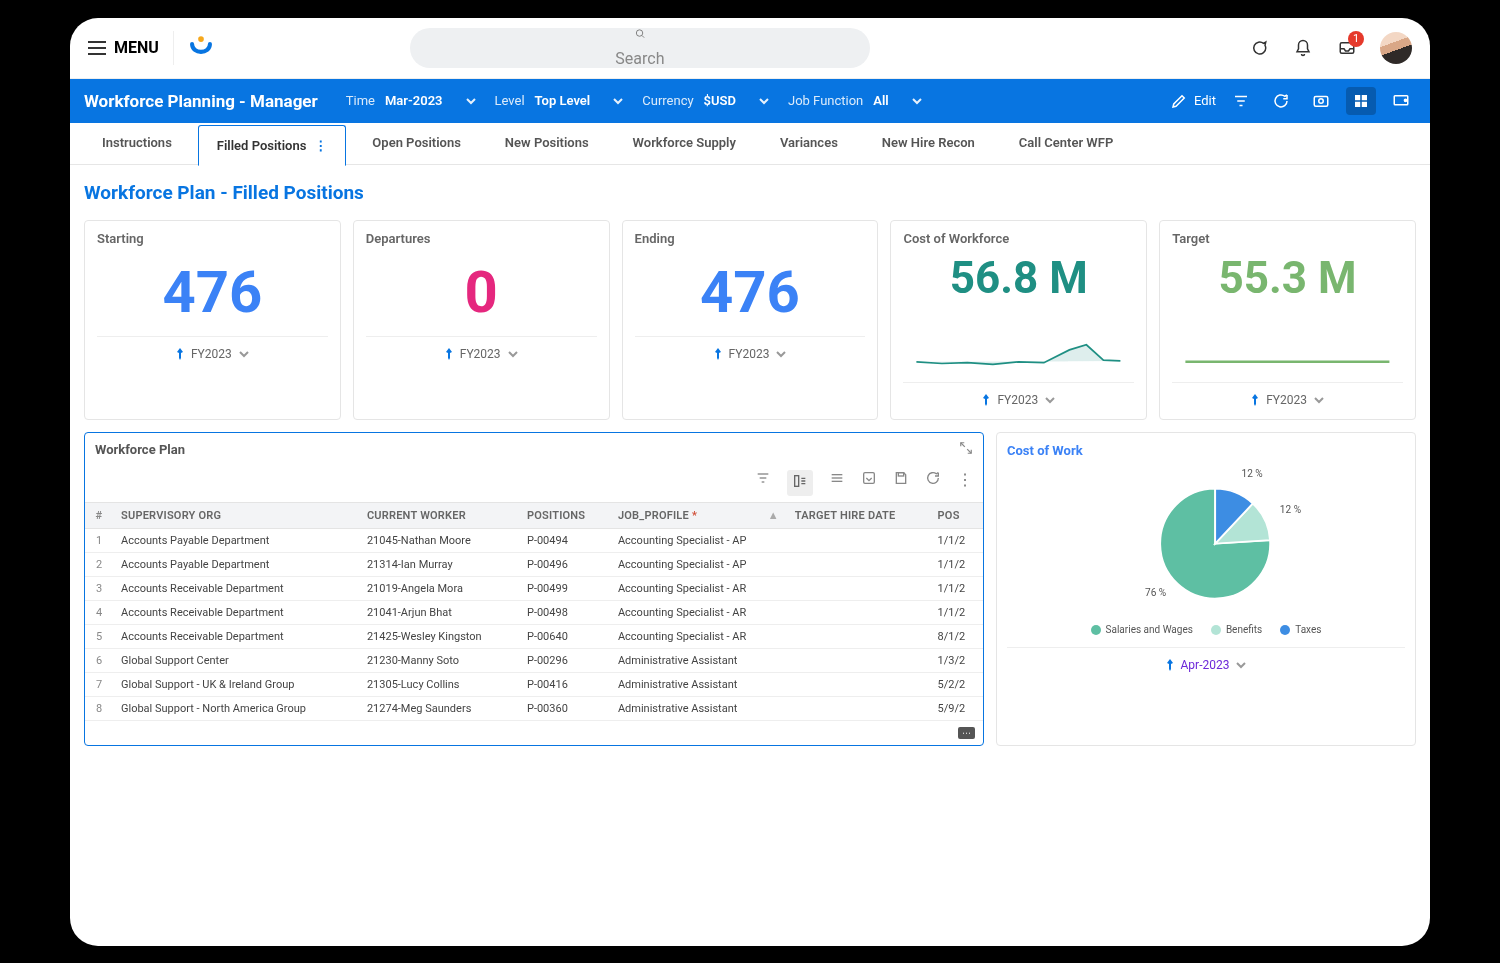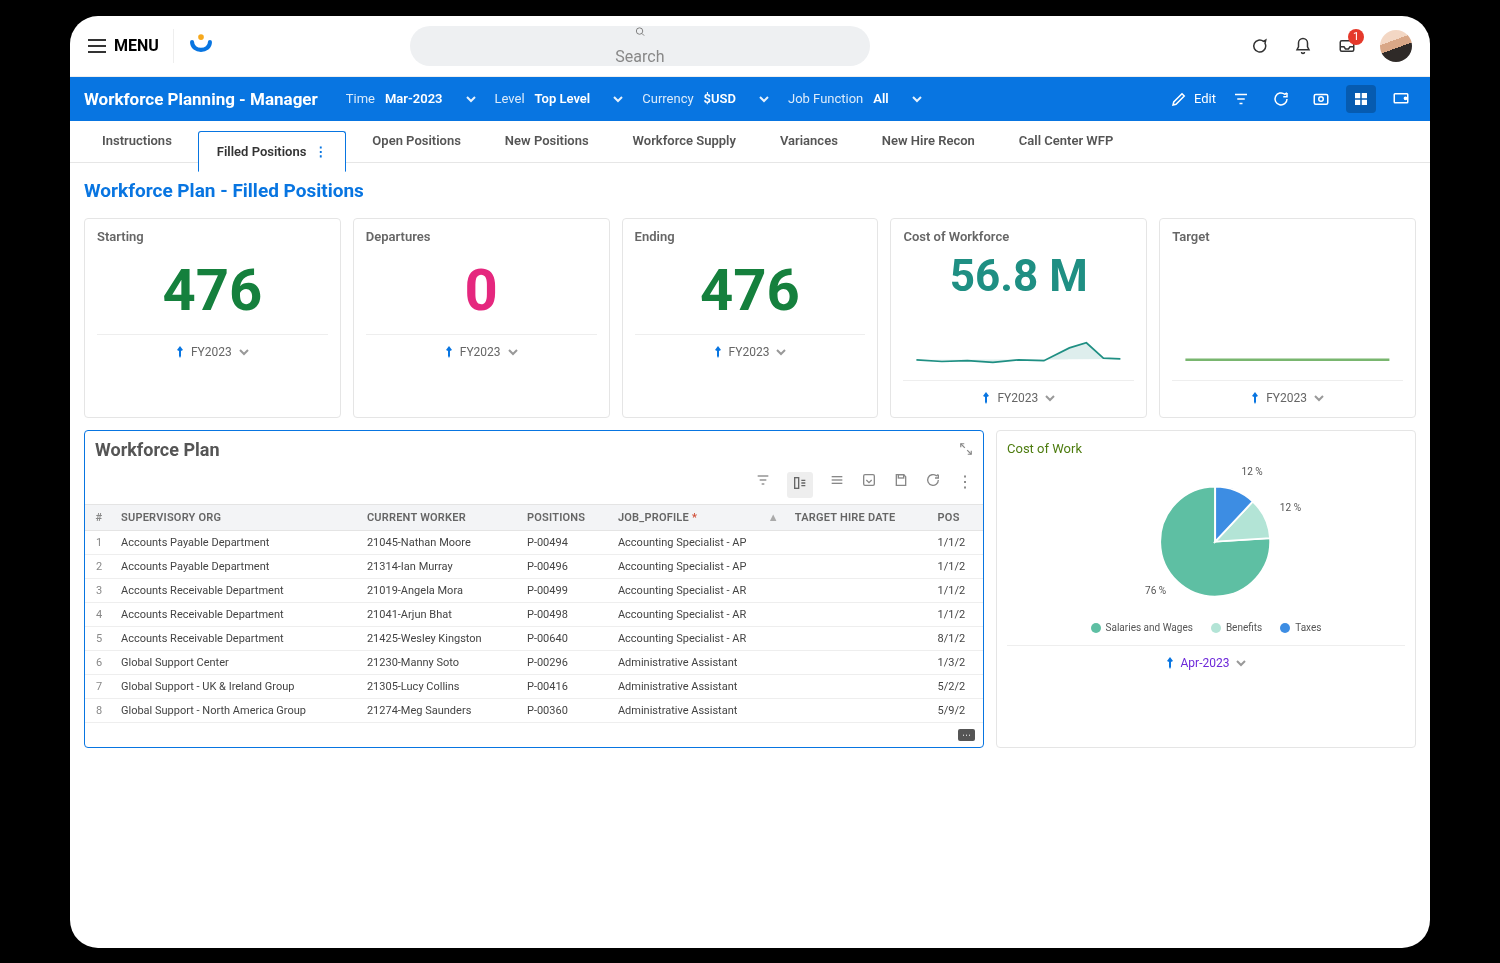--- a/index.html
+++ b/index.html
@@ -23,47 +23,47 @@
   .ctx-label { opacity:.85; margin-left:8px; }
   .ctx-val { font-weight:600; display:flex; align-items:center; gap:22px; cursor:pointer; }
   .ctx-val svg { opacity:.9; }
   .ctx-right { margin-left:auto; display:flex; align-items:center; gap:10px; }
   .ctx-iconwrap { width:30px; height:28px; display:flex; align-items:center; justify-content:center; border-radius:4px; }
   .ctx-iconwrap.active { background:#065bb0; }
   .edit-btn { display:flex; align-items:center; gap:6px; cursor:pointer; }
   
   .tabs { display:flex; gap:8px; padding:0 14px; border-bottom:1px solid #e6e6e6; font-size:13px; }
   .tab { padding:12px 18px; cursor:pointer; color:#555; font-weight:600; }
-  .tab.active { color:#333; border:1px solid #0875e1; border-bottom:1px solid #fff; position:relative; top:10px; background:#fff; border-radius:3px 3px 0 0; display:flex; align-items:center; gap:8px;}
+  .tab.active { color:#333; border:1px solid #0875e1; border-bottom:1px solid #fff; position:relative; top:2px; background:#fff; border-radius:3px 3px 0 0; display:flex; align-items:center; gap:8px;}
   .tab .kebab { color:#0875e1; }
   
   .page-title { color:#0875e1; font-weight:700; font-size:19px; padding:16px 14px; }
   
   .cards { display:flex; gap:12px; padding:0 14px; }
   .card { flex:1; border:1px solid #e5e5e5; border-radius:4px; padding:10px 12px 12px; background:#fff; display:flex; flex-direction:column; min-height:200px; }
   .card .label { font-size:13px; color:#666; font-weight:600; }
   .card .big { font-size:58px; font-weight:700; text-align:center; margin-top:12px; }
-  .blue-val  { color:#15803d; }
+  .blue-val  { color:#3b82f6; }
   .pink-val  { color:#e5277e; }
   .teal-val  { color:#1f8f83; }
   .green-val { color:#79b66f; }
   .spark { margin-top:auto; }
   .card .footer { display:flex; align-items:center; justify-content:center; gap:6px; color:#666; font-size:12px; border-top:1px solid #eee; padding-top:10px; margin-top:10px;}
   
   .lower { display:flex; gap:12px; padding:12px 14px 20px; }
   .table-card { flex:1; border:1px solid #0875e1; border-radius:4px; background:#fff; }
-  .table-card .hdr { display:flex; align-items:center; padding:8px 10px; color:#555; font-weight:700; font-size:18px;}
+  .table-card .hdr { display:flex; align-items:center; padding:8px 10px; color:#555; font-weight:700; font-size:13px;}
   .table-card .toolbar { display:flex; justify-content:flex-end; gap:16px; padding:4px 10px 6px; color:#777; }
   .tbl { width:100%; border-collapse:collapse; font-size:11px; }
   .tbl th { text-align:left; font-weight:600; color:#666; background:#f3f4f6; padding:6px 8px; border-top:1px solid #e4e4e4; border-bottom:1px solid #e4e4e4; letter-spacing:.02em;}
   .tbl td { padding:5px 8px; border-bottom:1px solid #eee; color:#444; }
   .tbl td:first-child, .tbl th:first-child { text-align:center; color:#888; width:28px;}
   .req { color:#d04e37; }
   .pie-card { width:420px; border:1px solid #e5e5e5; border-radius:4px; background:#fff; padding:10px; }
-  .pie-card .hdr { font-size:13px; font-weight:400; color:#4d7c0f; }
+  .pie-card .hdr { font-size:13px; font-weight:700; color:#3b82f6; }
   .pie-wrap { display:flex; flex-direction:column; align-items:center; margin-top:6px; }
   .legend { display:flex; gap:18px; font-size:10px; color:#555; margin-top:10px;}
   .leg-dot { width:10px; height:10px; border-radius:50%; display:inline-block; margin-right:5px; vertical-align:middle;}
   .dot-g { background:#5ebfa3; }
   .dot-lt{ background:#b3e4d6; }
   .dot-b { background:#3d8de3; }
   .pie-footer { display:flex; align-items:center; justify-content:center; gap:6px; color:#6d28d9; font-size:12px; border-top:1px solid #eee; padding-top:10px; margin-top:12px; }
   .table-footer { display:flex; justify-content:flex-end; padding:6px 8px; }
   .table-footer .chip { background:#555; color:#fff; font-size:9px; padding:1px 4px; border-radius:2px; }
   svg.icon { width:18px; height:18px; }
@@ -261,20 +261,21 @@
             <path d="M5 0l3 4-2 1v5l-1 2-1-2V5L2 4z" fill="#0875e1"></path>
           </svg>
         <span>FY2023</span>
         <svg class="chev" viewBox="0 0 12 12">
             <path d="M2 4l4 4 4-4" stroke="#999" stroke-width="2" fill="none"></path>
           </svg>
       </div>
     </div>
     <div class="card">
       <div class="label">Target</div>
+      <div class="big green-val" style="font-size:44px;margin-top:6px">55.3 M</div>
       <svg class="spark" viewBox="0 0 240 40" height="34">
         <line x1="0" y1="28" x2="240" y2="28" stroke="#79b66f" stroke-width="3"></line>
       </svg>
       <div class="footer">
         <svg width="10" height="12">
             <path d="M5 0l3 4-2 1v5l-1 2-1-2V5L2 4z" fill="#0875e1"></path>
           </svg>
         <span>FY2023</span>
         <svg class="chev" viewBox="0 0 12 12">
             <path d="M2 4l4 4 4-4" stroke="#999" stroke-width="2" fill="none"></path>

